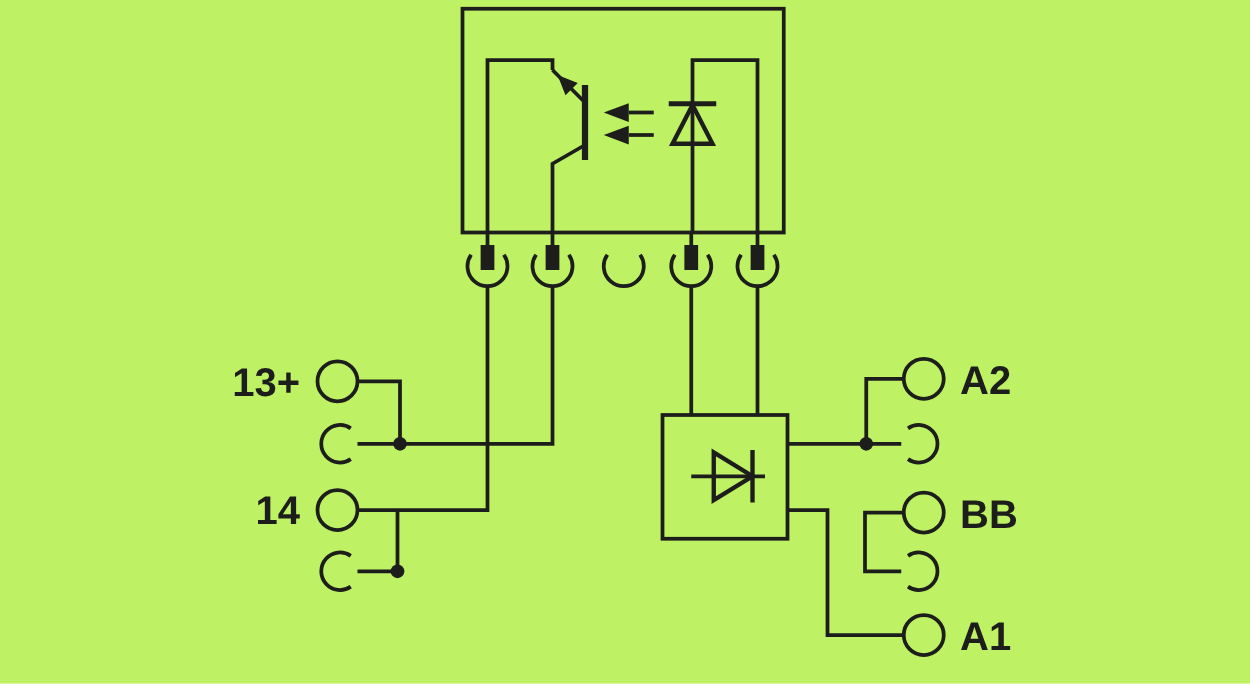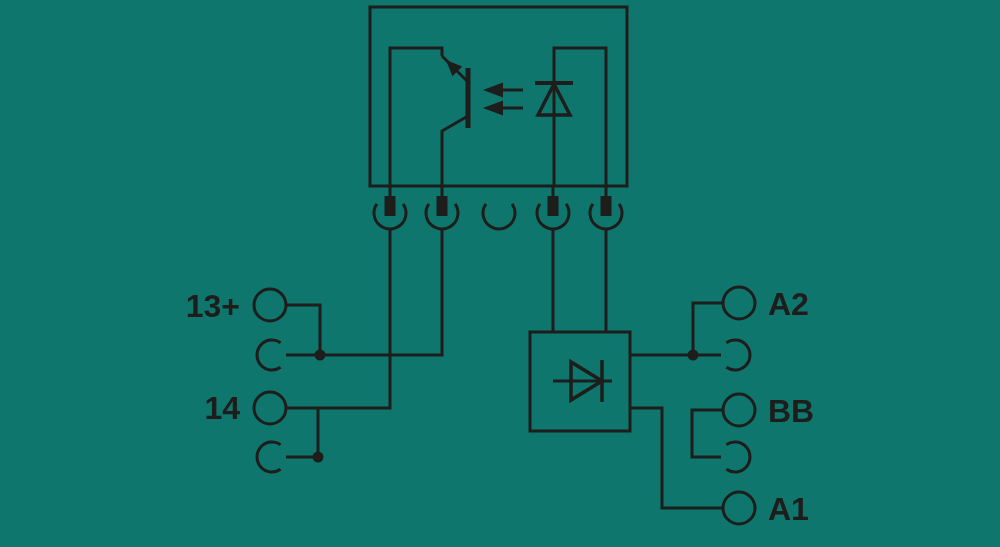--- a/index.html
+++ b/index.html
@@ -1,19 +1,19 @@
 <!DOCTYPE html>
 <html><head>
 <meta charset="utf-8">
 <style>
   html,body{margin:0;padding:0;background:#ffffff;}
   .stage{
     position:relative;
     width:1000px;height:547px;
-    background:#0f766e;
+    background:#bef264;
     font-family:"Liberation Sans", sans-serif;
     overflow:hidden;
   }
   svg{display:block;}
   .wire{stroke:#1d1d1b;stroke-width:3;fill:none;stroke-linejoin:miter;}
   .bar{stroke:#1d1d1b;stroke-width:5;fill:none;}
   .bar4{stroke:#1d1d1b;stroke-width:4;fill:none;}
   .outline{stroke:#1d1d1b;stroke-width:3;fill:none;}
   .outline35{stroke:#1d1d1b;stroke-width:3.5;fill:none;}
   .filled{fill:#1d1d1b;stroke:none;}

